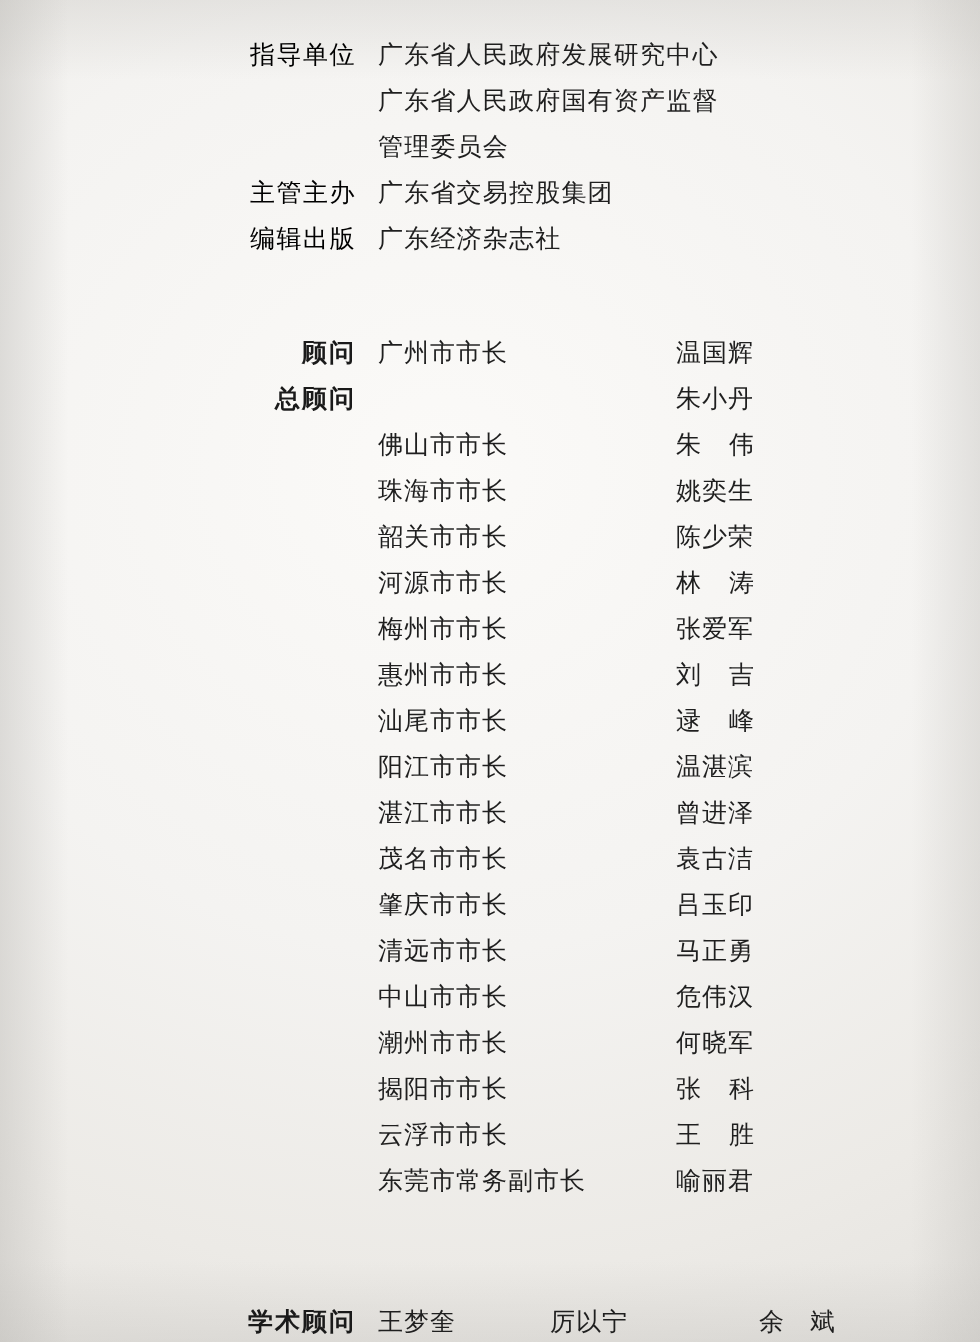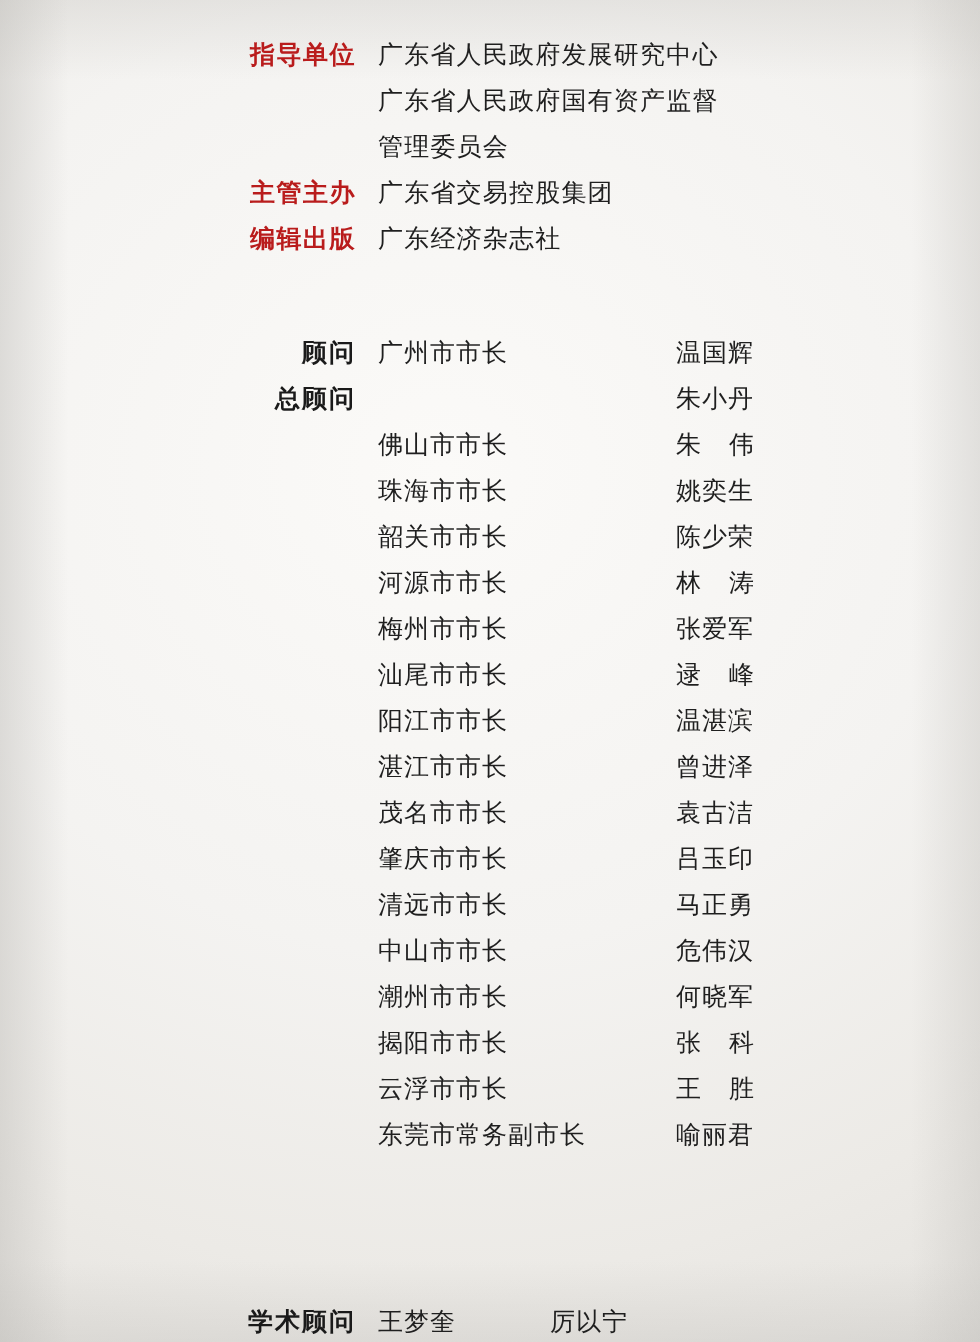--- a/index.html
+++ b/index.html
@@ -47,23 +47,23 @@
   .mast-row {
     display: flex;
     align-items: baseline;
     height: 46px;
   }
   .mast-label {
     width: 356px;
     text-align: right;
     padding-right: 0;
     font-size: 25px;
-    font-weight: bold;
+    font-weight: normal;
     letter-spacing: 1.5px;
-    color: #b91c1c;
+    color: #000000;
   }
   .mast-value {
     padding-left: 22px;
     font-size: 25px;
     letter-spacing: 1.2px;
     color: #1f1f1f;
   }
   .mast-value.cont {
     margin-left: 0;
   }
@@ -210,20 +210,25 @@
       <div class="adv-title">河源市市长</div>
       <div class="adv-name spaced">林 涛</div>
     </div>
 
     <div class="adv-row">
       <div class="adv-label"></div>
       <div class="adv-title">梅州市市长</div>
       <div class="adv-name">张爱军</div>
     </div>
 
+    <div class="adv-row">
+      <div class="adv-label"></div>
+      <div class="adv-title">惠州市市长</div>
+      <div class="adv-name spaced">刘 吉</div>
+    </div>
 
     <div class="adv-row">
       <div class="adv-label"></div>
       <div class="adv-title">汕尾市市长</div>
       <div class="adv-name spaced">逯 峰</div>
     </div>
 
     <div class="adv-row">
       <div class="adv-label"></div>
       <div class="adv-title">阳江市市长</div>
@@ -284,16 +289,17 @@
       <div class="adv-name">喻丽君</div>
     </div>
 
   </section>
 
   <section class="academic">
     <div class="acad-row">
       <div class="acad-label">学术顾问</div>
       <div class="acad-name">王梦奎</div>
       <div class="acad-name">厉以宁</div>
+      <div class="acad-name wide">余 斌</div>
     </div>
   </section>
 
 </div>
 
 </body></html>

